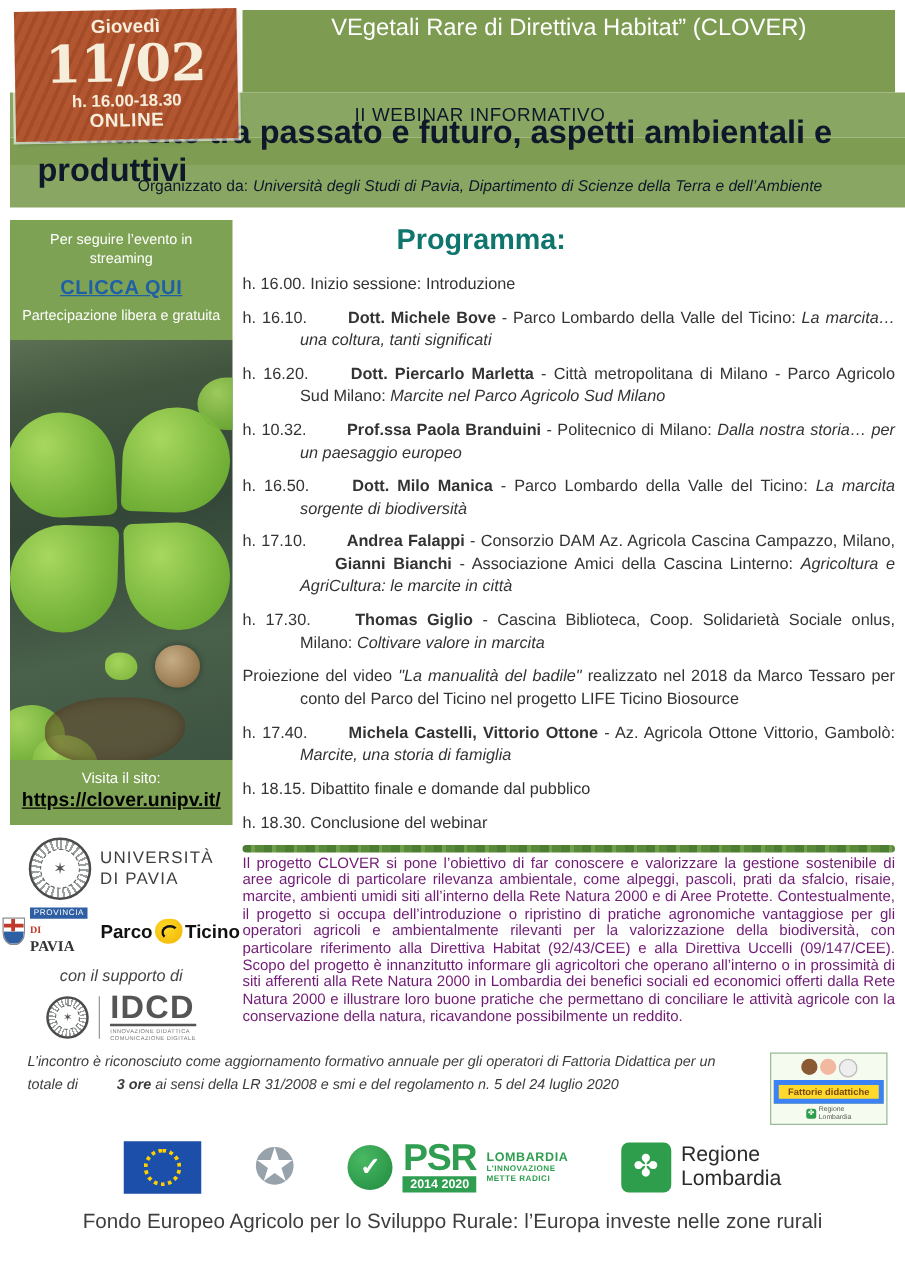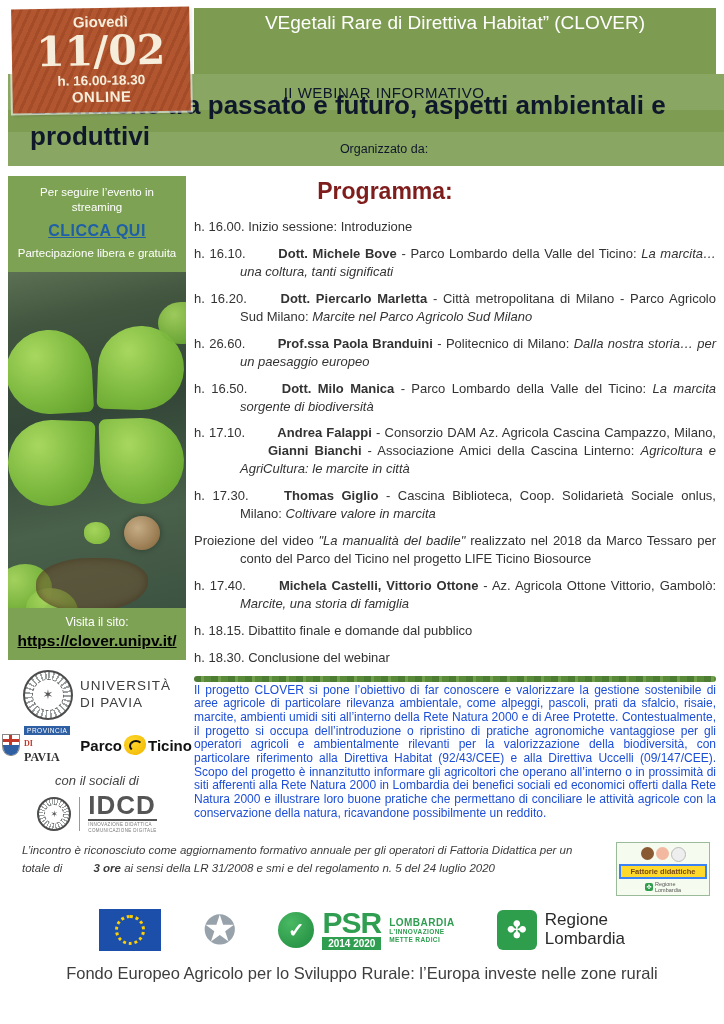--- a/index.html
+++ b/index.html
@@ -80,40 +80,40 @@
       border:2px solid #111;border-color:#111 transparent transparent #111;border-radius:50%;}
   .support{font-style:italic;font-size:13px;color:#444;margin-top:8px;}
   .idcd{display:flex;align-items:center;gap:8px;margin-top:6px;}
   .crest.small{width:30px;height:30px;}
   .crest.small::after{inset:5px;}
   .idcd-div{width:1px;height:34px;background:#999;}
   .idcd-text{font-size:26px;font-weight:bold;color:#555;letter-spacing:1px;line-height:.9;}
   .idcd-cap{font-size:4.5px;color:#777;letter-spacing:.4px;border-top:2px solid #555;margin-top:2px;padding-top:1px;line-height:1.3;}
   
   .content{flex:1;min-width:0;}
-  .prog-heading{font-size:23px;font-weight:bold;color:#7f1d1d;text-align:center;
+  .prog-heading{font-size:23px;font-weight:bold;color:#0f766e;text-align:center;
       margin:2px 140px 13px 0;}
   .prog-item{font-size:13px;line-height:1.38;color:#333;text-align:justify;
       padding-left:46px;text-indent:-46px;margin-bottom:9px;}
   .seg-b{font-weight:bold;padding-left:28px;}
   .seg-i{font-style:italic;}
   .divider{height:6px;border-radius:3px;
       background:repeating-linear-gradient(90deg,#4d7c33 0 7px,#729f4b 7px 10px,#588a39 10px 17px);}
   .divider.d1{margin-top:2px;}
   
-  .about{font-size:12px;line-height:1.14;text-align:justify;color:#1d4ed8;margin-top:2px;}
+  .about{font-size:12px;line-height:1.14;text-align:justify;color:#701a75;margin-top:2px;}
   .note-row{display:flex;gap:27px;margin:8px 14px 0 22px;align-items:flex-start;}
   .note-text{flex:1;font-style:italic;font-size:11.5px;line-height:1.55;color:#3c3c3c;}
   .fatt-box{width:88px;flex:none;border:1px solid #9b9;background:#f6fbef;padding:2px;text-align:center;}
   .fatt-art{display:flex;justify-content:center;gap:2px;padding:2px 0;}
   .fatt-art span{width:13px;height:13px;border-radius:50%;display:inline-block;}
   .fa-horse{background:#8a5a33;}
   .fa-kid{background:#f2b9a0;}
   .fa-sheep{background:#eee;border:1px solid #bbb;}
-  .fatt-banner{background:#ffd92b;border:2px solid #3b82f6;color:#7a4a12;font-weight:bold;
+  .fatt-banner{background:#ffd92b;border:4px solid #3b82f6;color:#7a4a12;font-weight:bold;
       font-size:7.5px;padding:1px 0;}
   .fatt-reg{display:flex;align-items:center;justify-content:center;gap:2px;margin-top:2px;}
   .fatt-reg .sq{width:8px;height:8px;background:#2f9e4c;border-radius:2px;color:#fff;font-size:6px;line-height:8px;}
   .fatt-reg .tx{font-size:5.5px;color:#555;text-align:left;line-height:1.1;}
   
   .strip{display:flex;justify-content:center;align-items:center;gap:42px;margin-top:10px;height:48px;}
   .eu-flag{width:62px;height:42px;background:#1b4faa;display:flex;align-items:center;justify-content:center;}
   .eu-ring{width:24px;height:24px;border:3px dotted #ffcf00;border-radius:50%;}
   .it-emblem{font-size:40px;color:#98a2ab;line-height:1;}
   .psr{display:flex;align-items:center;gap:8px;}
@@ -142,20 +142,21 @@
     <div class="time">h. 16.00-18.30</div>
     <div class="mode">ONLINE</div>
   </div>
   <div class="title-panel">
     <div>VEgetali Rare di Direttiva Habitat” (CLOVER)</div>
   </div>
   <div class="band band-webinar">II WEBINAR INFORMATIVO</div>
   <div class="band band-marcite">Le marcite tra passato e futuro, aspetti ambientali e produttivi</div>
   <div class="band band-org">
     <span>Organizzato da:</span>
+    <span class="it">Università degli Studi di Pavia, Dipartimento di Scienze della Terra e dell’Ambiente</span>
   </div>
 </div>
 
 <div class="main">
 
   <div class="sidebar">
     <div class="greenbox stream-box">
       <div class="l1">Per seguire l’evento in streaming</div>
       <span class="stream-link">CLICCA QUI</span>
       <div class="l2">Partecipazione libera e gratuita</div>
@@ -196,21 +197,21 @@
             <div class="p1">PROVINCIA</div>
             <div class="p2"><span class="di">DI</span> <span>PAVIA</span></div>
           </div>
         </div>
         <div class="parco">
           <span>Parco</span>
           <span class="blob"></span>
           <span>Ticino</span>
         </div>
       </div>
-      <div class="support">con il sociali di</div>
+      <div class="support">con il supporto di</div>
       <div class="idcd">
         <div class="crest small">
             <span class="c-core" style="font-size:9px;">✶</span>
           </div>
         <div class="idcd-div"></div>
         <div>
           <div class="idcd-text">IDCD</div>
           <div class="idcd-cap">
             <div>INNOVAZIONE DIDATTICA</div>
             <div>COMUNICAZIONE DIGITALE</div>
@@ -219,21 +220,21 @@
       </div>
     </div>
   </div>
 
   <div class="content">
     <div class="prog-heading">Programma:</div>
     <div>
         <div class="prog-item"><span>h. 16.00. Inizio sessione: Introduzione</span></div>
         <div class="prog-item"><span>h. 16.10. </span><span class="seg-b">Dott. Michele Bove</span><span> - Parco Lombardo della Valle del Ticino: </span><span class="seg-i">La marcita… una coltura, tanti significati</span></div>
         <div class="prog-item"><span>h. 16.20. </span><span class="seg-b">Dott. Piercarlo Marletta</span><span> - Città metropolitana di Milano - Parco Agricolo Sud Milano: </span><span class="seg-i">Marcite nel Parco Agricolo Sud Milano</span></div>
-        <div class="prog-item"><span>h. 26.60. </span><span class="seg-b">Prof.ssa Paola Branduini</span><span> - Politecnico di Milano: </span><span class="seg-i">Dalla nostra storia… per un paesaggio europeo</span></div>
+        <div class="prog-item"><span>h. 10.32. </span><span class="seg-b">Prof.ssa Paola Branduini</span><span> - Politecnico di Milano: </span><span class="seg-i">Dalla nostra storia… per un paesaggio europeo</span></div>
         <div class="prog-item"><span>h. 16.50. </span><span class="seg-b">Dott. Milo Manica</span><span> - Parco Lombardo della Valle del Ticino: </span><span class="seg-i">La marcita sorgente di biodiversità</span></div>
         <div class="prog-item"><span>h. 17.10. </span><span class="seg-b">Andrea Falappi</span><span> - Consorzio DAM Az. Agricola Cascina Campazzo, Milano, </span><span class="seg-b">Gianni Bianchi</span><span> - Associazione Amici della Cascina Linterno: </span><span class="seg-i">Agricoltura e AgriCultura: le marcite in città</span></div>
         <div class="prog-item"><span>h. 17.30. </span><span class="seg-b">Thomas Giglio</span><span> - Cascina Biblioteca, Coop. Solidarietà Sociale onlus, Milano: </span><span class="seg-i">Coltivare valore in marcita</span></div>
         <div class="prog-item"><span>Proiezione del video </span><span class="seg-i">"La manualità del badile"</span><span> realizzato nel 2018 da Marco Tessaro per conto del Parco del Ticino nel progetto LIFE Ticino Biosource</span></div>
         <div class="prog-item"><span>h. 17.40. </span><span class="seg-b">Michela Castelli, Vittorio Ottone</span><span> - Az. Agricola Ottone Vittorio, Gambolò: </span><span class="seg-i">Marcite, una storia di famiglia</span></div>
         <div class="prog-item"><span>h. 18.15. Dibattito finale e domande dal pubblico</span></div>
         <div class="prog-item"><span>h. 18.30. Conclusione del webinar</span></div>
       </div>
     <div class="divider d1"></div>
     <div class="about">Il progetto CLOVER si pone l’obiettivo di far conoscere e valorizzare la gestione sostenibile di aree agricole di particolare rilevanza ambientale, come alpeggi, pascoli, prati da sfalcio, risaie, marcite, ambienti umidi siti all’interno della Rete Natura 2000 e di Aree Protette. Contestualmente, il progetto si occupa dell’introduzione o ripristino di pratiche agronomiche vantaggiose per gli operatori agricoli e ambientalmente rilevanti per la valorizzazione della biodiversità, con particolare riferimento alla Direttiva Habitat (92/43/CEE) e alla Direttiva Uccelli (09/147/CEE). Scopo del progetto è innanzitutto informare gli agricoltori che operano all’interno o in prossimità di siti afferenti alla Rete Natura 2000 in Lombardia dei benefici sociali ed economici offerti dalla Rete Natura 2000 e illustrare loro buone pratiche che permettano di conciliare le attività agricole con la conservazione della natura, ricavandone possibilmente un reddito.</div>

